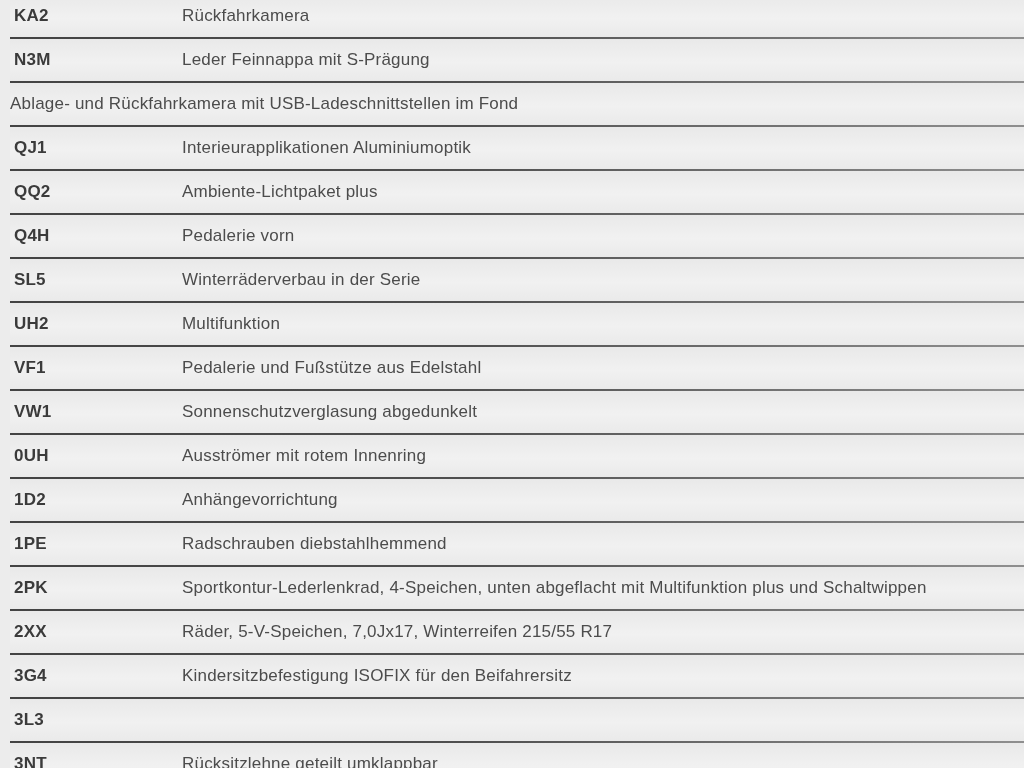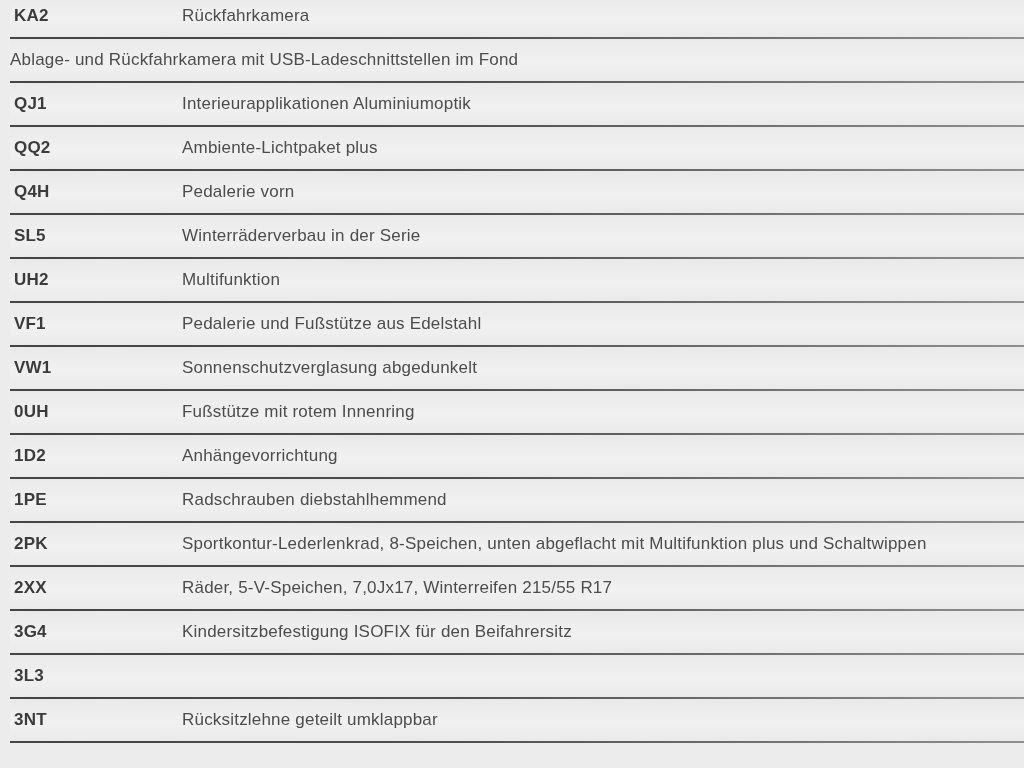--- a/index.html
+++ b/index.html
@@ -54,20 +54,24 @@
 </head>
 <body>
 
 <div class="viewport">
   <div class="options-table" id="table-root">
   <div class="row">
     <div class="cell code">KA2</div>
     <div class="cell desc">Rückfahrkamera</div>
   </div>
 
+  <div class="row">
+    <div class="cell code">N3M</div>
+    <div class="cell desc">Leder Feinnappa mit S-Prägung</div>
+  </div>
 
   <div class="row">
     <div class="cell desc">Ablage- und Rückfahrkamera mit USB-Ladeschnittstellen im Fond</div>
   </div>
 
   <div class="row">
     <div class="cell code">QJ1</div>
     <div class="cell desc">Interieurapplikationen Aluminiumoptik</div>
   </div>
 
@@ -96,36 +100,36 @@
     <div class="cell desc">Pedalerie und Fußstütze aus Edelstahl</div>
   </div>
 
   <div class="row">
     <div class="cell code">VW1</div>
     <div class="cell desc">Sonnenschutzverglasung abgedunkelt</div>
   </div>
 
   <div class="row">
     <div class="cell code">0UH</div>
-    <div class="cell desc">Fußstütze mit rotem Innenring</div>
+    <div class="cell desc">Ausströmer mit rotem Innenring</div>
   </div>
 
   <div class="row">
     <div class="cell code">1D2</div>
     <div class="cell desc">Anhängevorrichtung</div>
   </div>
 
   <div class="row">
     <div class="cell code">1PE</div>
     <div class="cell desc">Radschrauben diebstahlhemmend</div>
   </div>
 
   <div class="row">
     <div class="cell code">2PK</div>
-    <div class="cell desc">Sportkontur-Lederlenkrad, 8-Speichen, unten abgeflacht mit Multifunktion plus und Schaltwippen</div>
+    <div class="cell desc">Sportkontur-Lederlenkrad, 4-Speichen, unten abgeflacht mit Multifunktion plus und Schaltwippen</div>
   </div>
 
   <div class="row">
     <div class="cell code">2XX</div>
     <div class="cell desc">Räder, 5-V-Speichen, 7,0Jx17, Winterreifen 215/55 R17</div>
   </div>
 
   <div class="row">
     <div class="cell code">3G4</div>
     <div class="cell desc">Kindersitzbefestigung ISOFIX für den Beifahrersitz</div>

